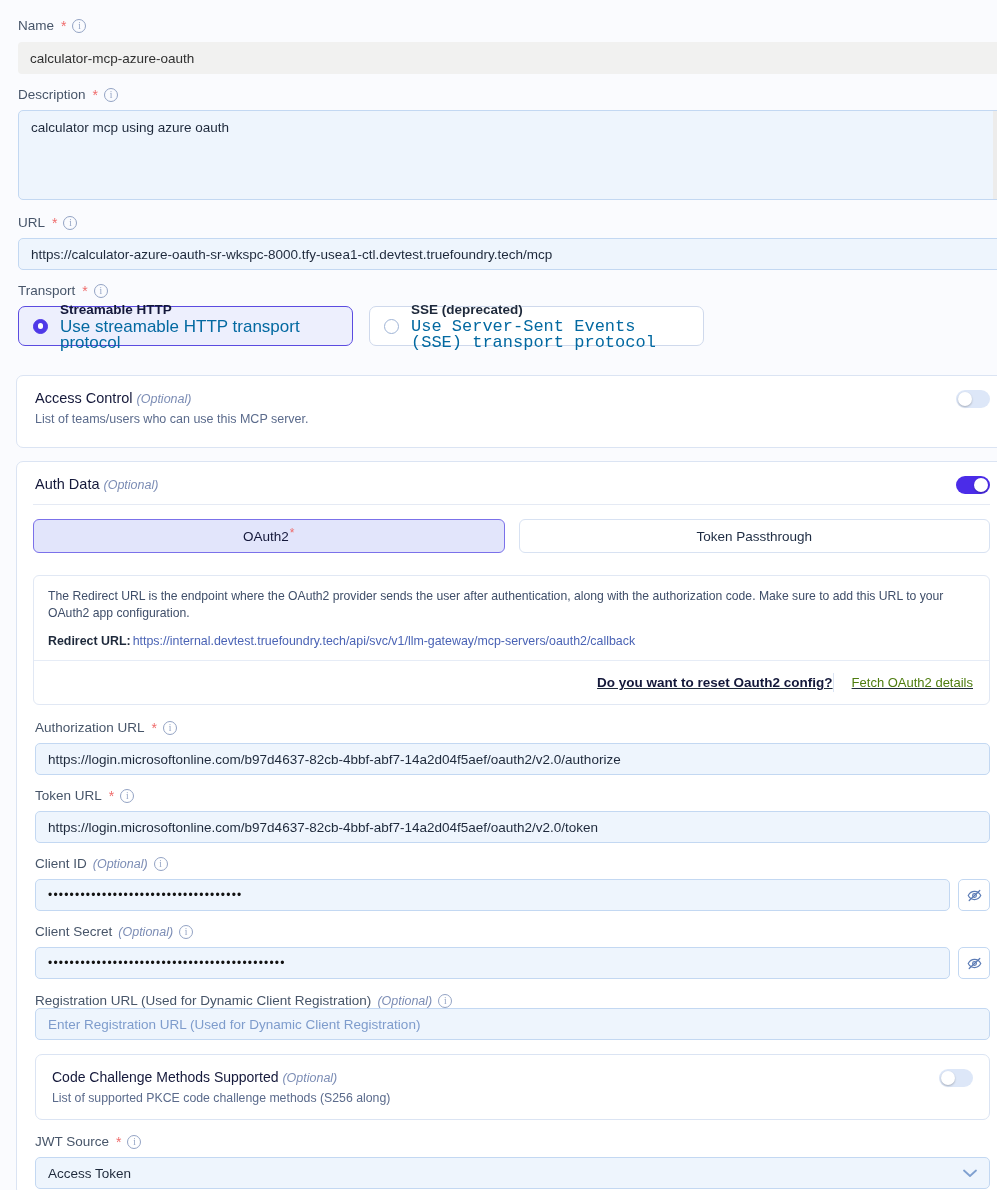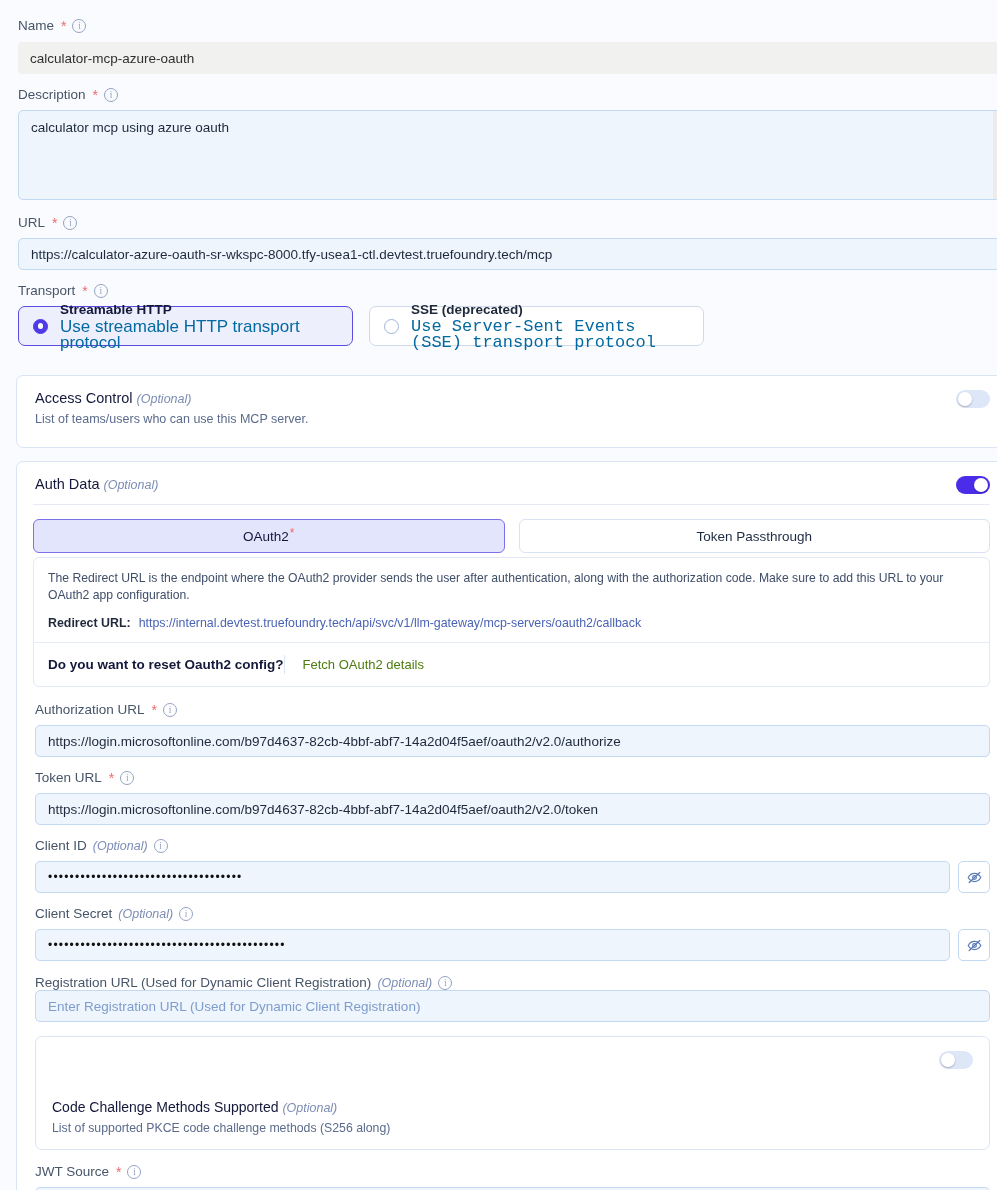--- a/index.html
+++ b/index.html
@@ -101,37 +101,38 @@
   .tab {
     flex: 1; height: 34px; border: 1px solid #d8e2f2; border-radius: 6px;
     background: #fff; display: flex; align-items: center; justify-content: center;
     font-size: 13.5px; color: #1d2b42;
   }
   .tab.active { background: #e2e5fb; border: 1.4px solid #7b71ea; color: #14183a; text-align: right; }
   .tab .req { font-size: 12px; position: relative; top: -3px; }
 
   
   .oauth-box {
-    margin: 4px 16px 0 16px; border: 1px solid #e1e8f4; border-radius: 6px;
+    margin: 22px 16px 0 16px; border: 1px solid #e1e8f4; border-radius: 6px;
     background: #fff;
   }
   .oauth-desc {
     font-size: 12.2px; line-height: 17px; color: #3f4e69;
     padding: 12px 14px 2px 14px;
   }
   .redirect-row {
-    display: flex; gap: 8px; align-items: baseline;
+    display: flex; gap: 2px; align-items: baseline;
     padding: 10px 14px 12px 14px; font-size: 12.4px;
   }
   .redirect-lbl { color: #1e293b; font-weight: bold; }
   .redirect-url { color: #4a63b5; }
   .reset-row {
     border-top: 1px solid #e6ecf6;
-    display: flex; align-items: center; justify-content: flex-start;
+    display: flex; align-items: center; justify-content: flex-end;
     padding: 12px 0 12px 14px;
+    text-decoration: underline;
   }
   .reset-q { font-size: 13.5px; font-weight: bold; color: #14183a; }
   .fetch-btn {
     border-left: 1px solid #dbe4f3; padding: 2px 16px 2px 18px;
     font-size: 13px; color: #4d7c0f;
   }
 
   
   .secret-row { display: flex; gap: 8px; align-items: center; }
   .eye-btn {
@@ -139,21 +140,21 @@
     border: 1px solid #c3d8f2; border-radius: 5px; background: #fff;
     display: flex; align-items: center; justify-content: center;
   }
   .dots { letter-spacing: 1.2px; font-size: 12px; color: #111; }
 
   
   .pkce {
     margin: 0 0 0 0; border: 1px solid #dbe4f3; border-radius: 7px; background: #fff;
   }
   .pkce-head { display: flex; justify-content: space-between; align-items: flex-start; padding: 14px 16px 14px 16px; }
-  .pkce-title { font-size: 14px; color: #14183a; margin-top: 48px; }
+  .pkce-title { font-size: 14px; color: #14183a; }
   .pkce-sub { font-size: 12.3px; color: #5b6b8c; margin-top: 6px; }
 
   
   .select {
     width: 100%; height: 32px; border: 1px solid #c3d8f2; border-radius: 5px;
     background: #eef5fd; display: flex; align-items: center;
     justify-content: space-between; padding: 0 12px; font-size: 13.5px; color: #1e293b;
   }
   .chev { color: #7fa0d0; font-size: 13px; }
 

